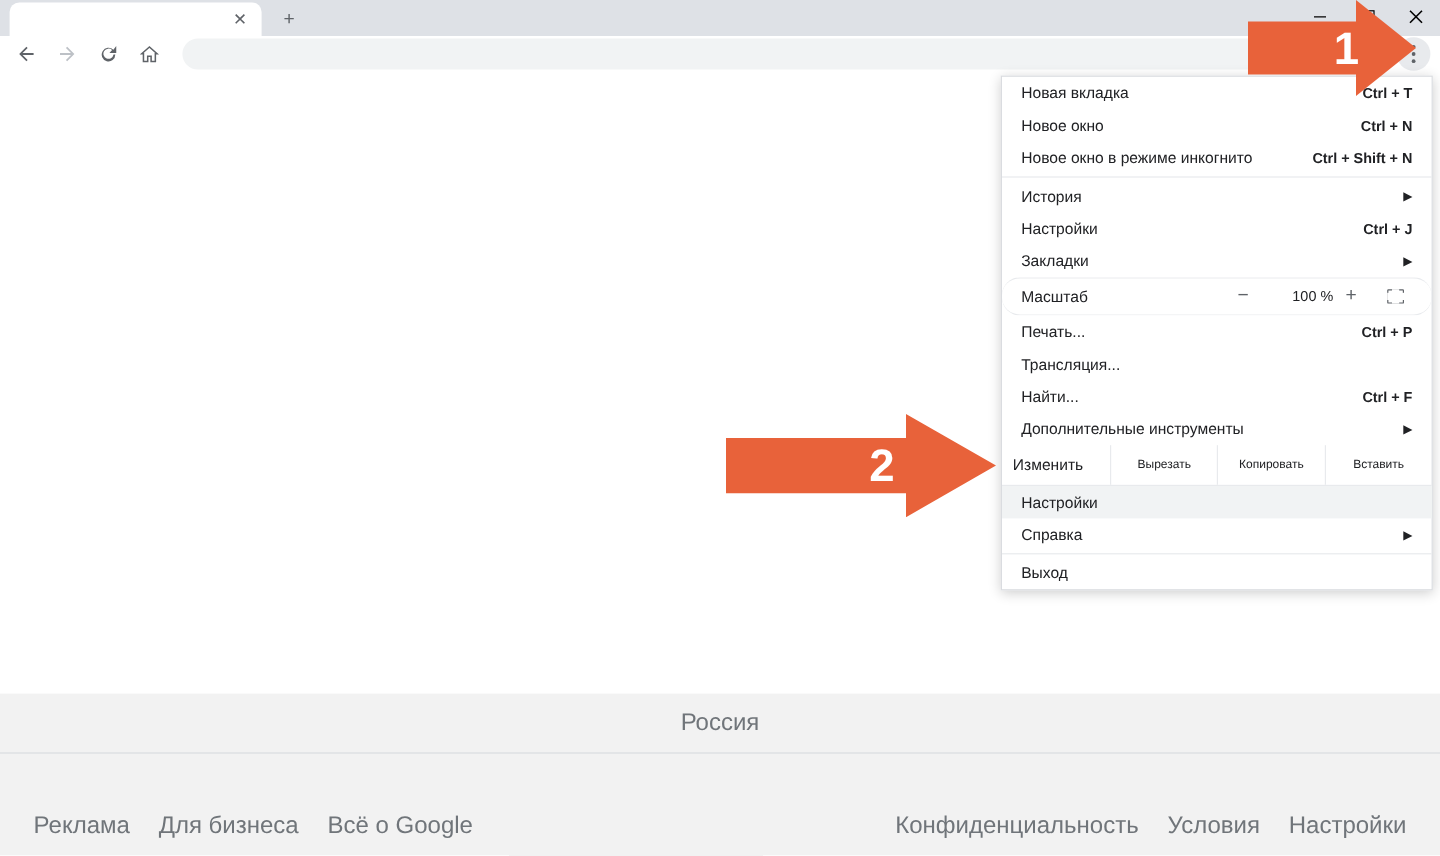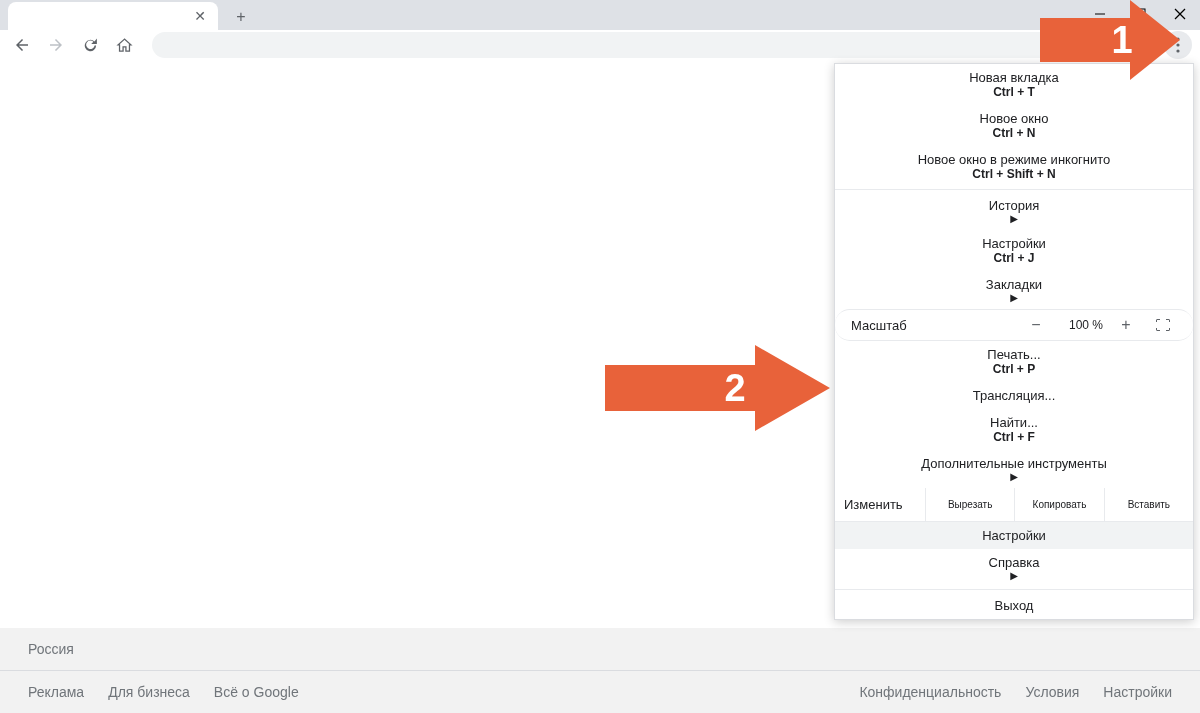--- a/index.html
+++ b/index.html
@@ -13,43 +13,43 @@
   .win-btn { width: 40px; height: 28px; display: flex; align-items: center; justify-content: center; color: #000; cursor: pointer; }
   .toolbar { background: #fff; height: 30px; display: flex; align-items: center; padding: 0 8px; gap: 6px; }
   .nav-btn { width: 28px; height: 28px; display: flex; align-items: center; justify-content: center; color: #5f6368; cursor: pointer; border-radius: 50%; }
   .nav-btn.disabled { color: #bdc1c6; }
   .url-bar { flex: 1; height: 26px; background: #f1f3f4; border-radius: 13px; margin: 0 8px; }
   .profile-btn { width: 24px; height: 24px; border-radius: 50%; display: flex; align-items: center; justify-content: center; color: #5f6368; cursor: pointer; }
   .kebab-btn { width: 28px; height: 28px; border-radius: 50%; background: #e8eaed; display: flex; align-items: center; justify-content: center; color: #5f6368; cursor: pointer; }
   .content { position: absolute; top: 60px; left: 0; right: 0; bottom: 0; background: #fff; }
 
   .dropdown-menu { position: absolute; top: 63px; right: 6px; width: 360px; background: #fff; border: 1px solid #dadce0; box-shadow: 0 2px 10px rgba(0,0,0,0.2); font-size: 13px; z-index: 10; }
-  .menu-item { display: flex; align-items: center; justify-content: space-between; padding: 6px 16px; cursor: pointer; min-height: 22px; flex-direction: column; }
+  .menu-item { display: flex; align-items: center; justify-content: space-between; padding: 6px 16px; cursor: pointer; min-height: 22px; }
   .menu-item.highlighted { background: #f1f3f4; }
   .menu-item .shortcut { color: #202124; font-size: 12px; font-weight: bold; }
   .menu-item .arrow { color: #202124; font-size: 10px; }
   .menu-sep { height: 1px; background: #e8eaed; margin: 2px 0; }
   .zoom-row { display: flex; align-items: center; padding: 4px 16px; height: 32px; border-top: 1px solid #e8eaed; border-bottom: 1px solid #e8eaed; border-radius: 15px; }
   .zoom-label { flex: 1; }
   .zoom-btn { width: 30px; height: 26px; display: flex; align-items: center; justify-content: center; cursor: pointer; color: #5f6368; font-size: 16px; }
-  .zoom-val { width: 50px; text-align: center; font-size: 12px; margin-left: 10px; }
+  .zoom-val { width: 50px; text-align: right; font-size: 12px; margin-left: 10px; }
   .fullscreen-btn { width: 28px; height: 24px; display: flex; align-items: center; justify-content: center; cursor: pointer; margin-left: 8px; }
   .fullscreen-icon { width: 14px; height: 12px; border: 1px solid #5f6368; border-radius: 1px; position: relative; }
   .fullscreen-icon::before, .fullscreen-icon::after { content: ""; position: absolute; background: #fff; }
   .fullscreen-icon::before { left: 3px; right: 3px; top: -1px; bottom: -1px; }
   .fullscreen-icon::after { top: 2px; bottom: 2px; left: -1px; right: -1px; }
   .edit-row { display: flex; align-items: stretch; border-bottom: 1px solid #e8eaed; height: 34px; }
   .edit-label { flex: 0 0 90px; display: flex; align-items: center; padding-left: 9px; }
   .edit-btn { flex: 1; display: flex; align-items: center; justify-content: center; border-left: 1px solid #e8eaed; cursor: pointer; font-size: 10px; }
 
-  .footer { position: absolute; bottom: 0; left: 0; right: 0; background: #f2f2f2; color: #70757a; font-size: 14px; }
+  .footer { position: absolute; bottom: 0; left: 0; right: 0; background: #f2f2f2; color: #70757a; font-size: 20px; text-align: center; }
   .footer-top { padding: 13px 28px; border-bottom: 1px solid #dadce0; }
   .footer-bottom { display: flex; justify-content: space-between; padding: 13px 28px; }
   .footer-links { display: flex; gap: 24px; }
-  .footer-link { cursor: pointer; }
+  .footer-link { cursor: pointer; margin-top: 36px; }
 
   .arrow-annot { position: absolute; z-index: 20; }
   .arrow-shape { fill: #e8623a; }
   .arrow-num { fill: #fff; font-size: 38px; font-weight: bold; font-family: Arial, sans-serif; }
 </style>
 </head>
 <body>
 
 <div class="browser-chrome">
   <div class="tab-strip">

